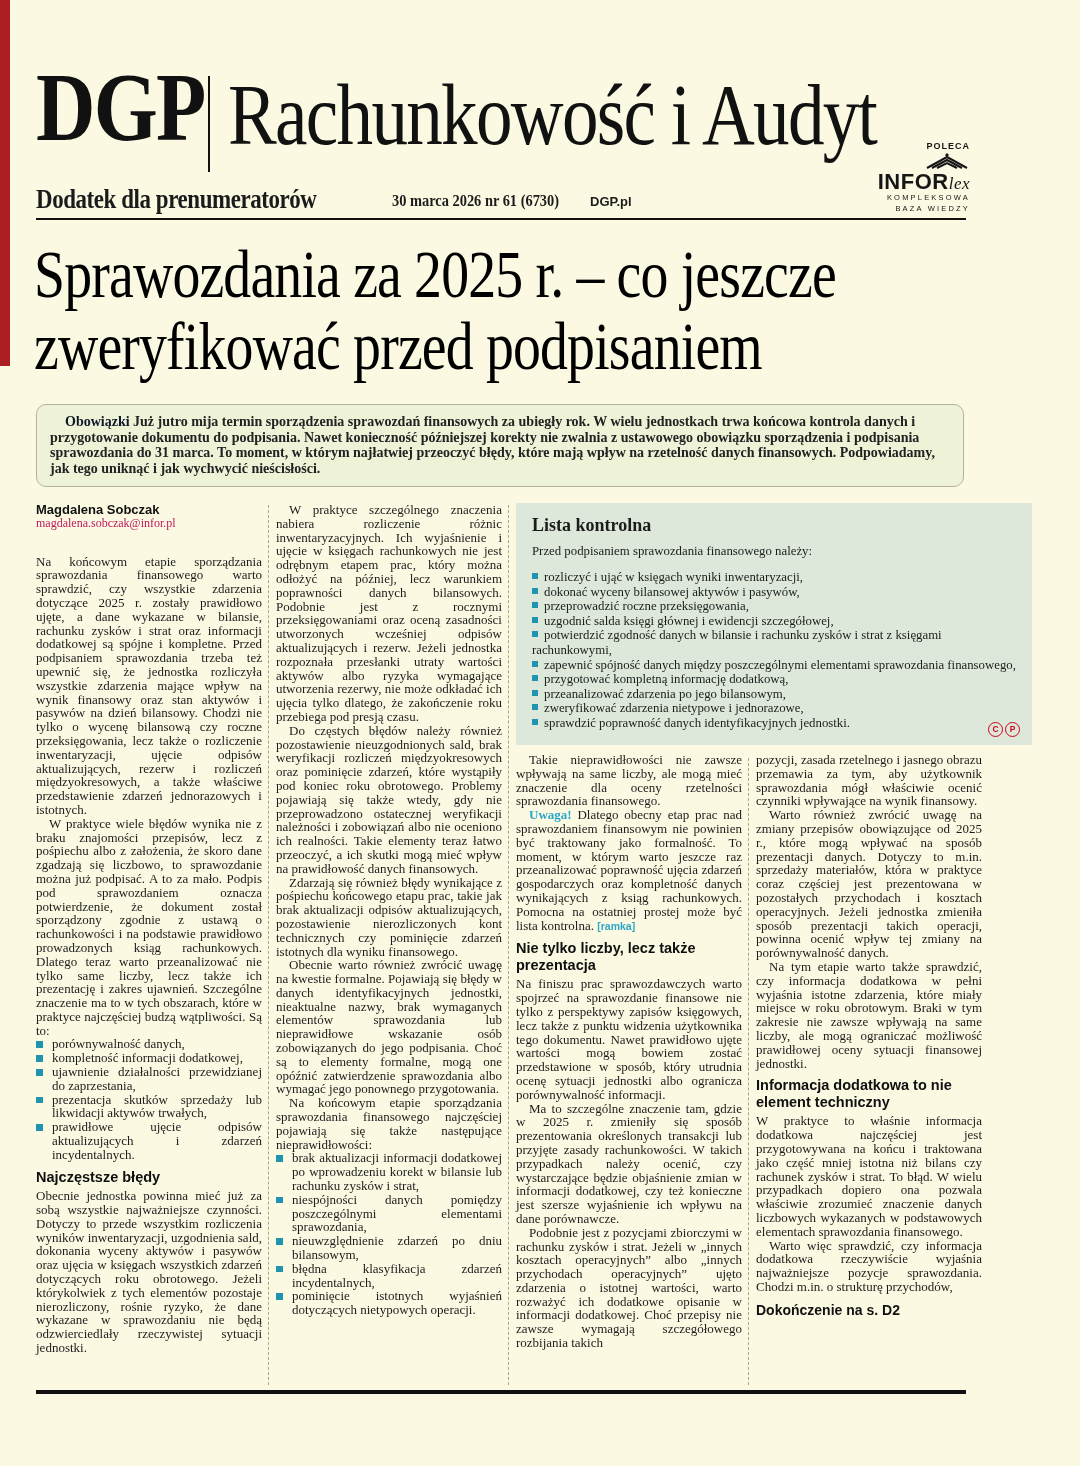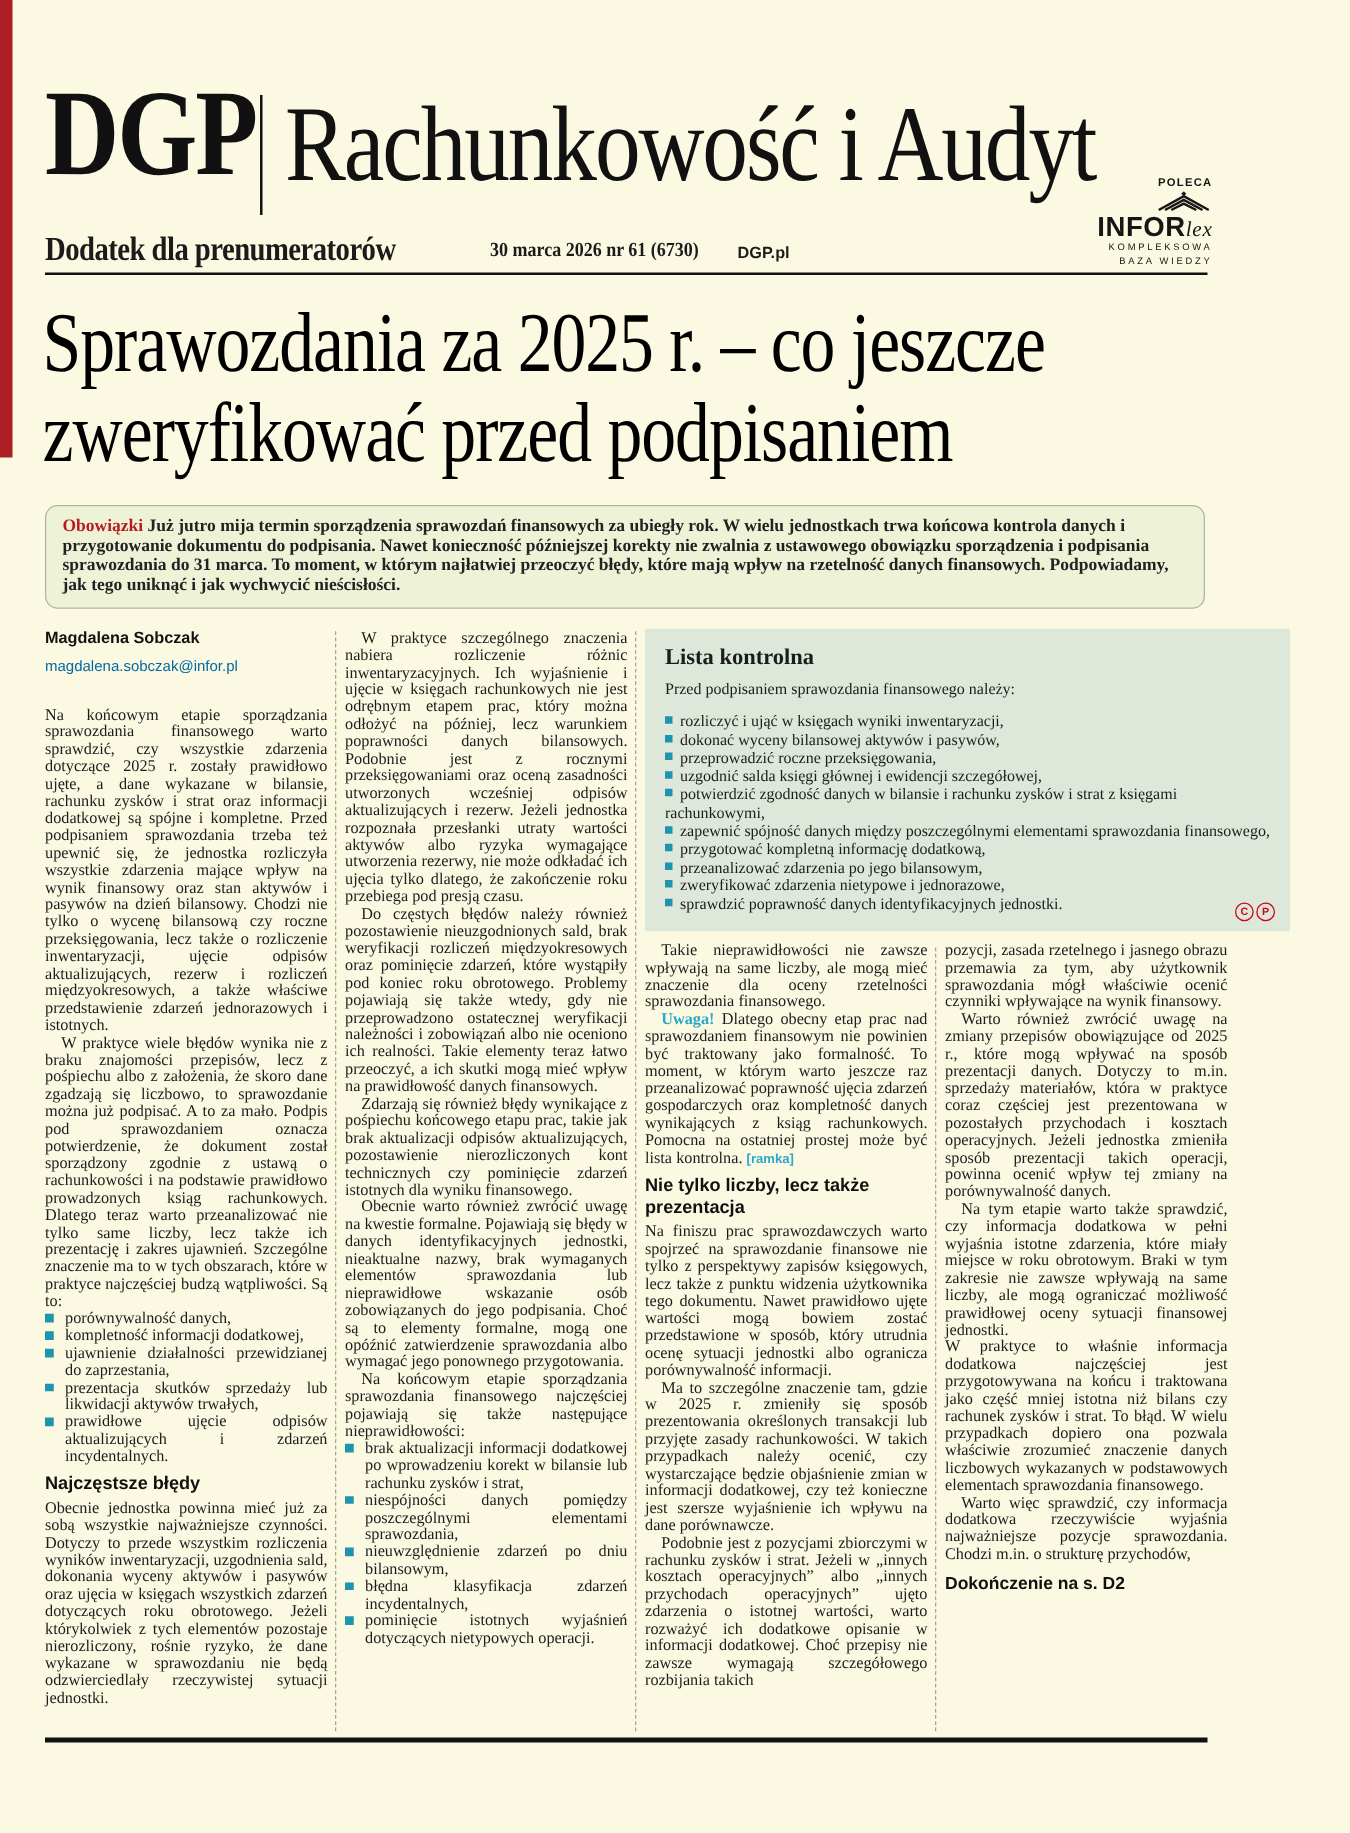--- a/index.html
+++ b/index.html
@@ -50,33 +50,33 @@
     font-size:68px;line-height:72px;letter-spacing:-1px;white-space:nowrap;
     transform:scaleX(.82);transform-origin:left top;
   }
   
   .leadbox{
     position:absolute;left:36px;top:404px;width:900px;
     background:#eef3d8;border:1px solid #b3b29c;border-radius:10px;
     padding:9px 13px 10px;
     font-size:14px;font-weight:bold;line-height:15.6px;color:#222;text-align:left;
   }
-  .lead-label{color:#b91c1c;}
+  .lead-label{color:#0f172a;margin-left:15px;}
   
   .col{
     position:absolute;top:503px;width:226px;
     font-size:13px;line-height:13.8px;text-align:justify;color:#1c1c1c;
   }
   .col-1{left:36px;}  .col-2{left:276px;}
   .col-3{left:516px;padding-top:250px;}  .col-4{left:756px;padding-top:250px;}
   .col p{margin:0;text-indent:13px;}
   .col p.flush{text-indent:0;}
   .byline{margin:0 0 24px 0;text-align:left;font-family:"Liberation Sans",sans-serif;}
   .byline .name{font-size:13px;font-weight:bold;color:#111;}
-  .byline .mail{font-size:12px;color:#0369a1;margin-top:10px;}
+  .byline .mail{font-size:12px;color:#be185d;margin-top:0;font-family:Liberation Serif, serif;}
   .crosshead{
     font-family:"Liberation Sans",sans-serif;font-weight:bold;
     font-size:14.5px;line-height:16.5px;margin:7px 0 4px;text-align:left;color:#101010;
   }
   ul.bullets{list-style:none;margin:0;padding:0;}
   ul.bullets li{position:relative;padding-left:16px;text-align:justify;}
   ul.bullets li .sq{
     position:absolute;left:0;top:4px;width:6.5px;height:6.5px;background:#1e94ae;display:block;
   }
   .cyan{color:#2ba7c9;font-weight:bold;}
@@ -209,20 +209,21 @@
     <div class="crosshead">Nie tylko liczby, lecz także prezentacja</div>
     <p class="flush">Na finiszu prac sprawozdawczych warto spojrzeć na sprawozdanie finansowe nie tylko z perspektywy zapisów księgowych, lecz także z punktu widzenia użytkownika tego dokumentu. Nawet prawidłowo ujęte wartości mogą bowiem zostać przedstawione w sposób, który utrudnia ocenę sytuacji jednostki albo ogranicza porównywalność informacji.</p>
     <p>Ma to szczególne znaczenie tam, gdzie w 2025 r. zmieniły się sposób prezentowania określonych transakcji lub przyjęte zasady rachunkowości. W takich przypadkach należy ocenić, czy wystarczające będzie objaśnienie zmian w informacji dodatkowej, czy też konieczne jest szersze wyjaśnienie ich wpływu na dane porównawcze.</p>
     <p>Podobnie jest z pozycjami zbiorczymi w rachunku zysków i strat. Jeżeli w „innych kosztach operacyjnych” albo „innych przychodach operacyjnych” ujęto zdarzenia o istotnej wartości, warto rozważyć ich dodatkowe opisanie w informacji dodatkowej. Choć przepisy nie zawsze wymagają szczegółowego rozbijania takich</p>
   </div>
 
   <div class="col col-4">
     <p class="flush">pozycji, zasada rzetelnego i jasnego obrazu przemawia za tym, aby użytkownik sprawozdania mógł właściwie ocenić czynniki wpływające na wynik finansowy.</p>
     <p>Warto również zwrócić uwagę na zmiany przepisów obowiązujące od 2025 r., które mogą wpływać na sposób prezentacji danych. Dotyczy to m.in. sprzedaży materiałów, która w praktyce coraz częściej jest prezentowana w pozostałych przychodach i kosztach operacyjnych. Jeżeli jednostka zmieniła sposób prezentacji takich operacji, powinna ocenić wpływ tej zmiany na porównywalność danych.</p>
     <p>Na tym etapie warto także sprawdzić, czy informacja dodatkowa w pełni wyjaśnia istotne zdarzenia, które miały miejsce w roku obrotowym. Braki w tym zakresie nie zawsze wpływają na same liczby, ale mogą ograniczać możliwość prawidłowej oceny sytuacji finansowej jednostki.</p>
+    <div class="crosshead">Informacja dodatkowa to nie element techniczny</div>
     <p class="flush">W praktyce to właśnie informacja dodatkowa najczęściej jest przygotowywana na końcu i traktowana jako część mniej istotna niż bilans czy rachunek zysków i strat. To błąd. W wielu przypadkach dopiero ona pozwala właściwie zrozumieć znaczenie danych liczbowych wykazanych w podstawowych elementach sprawozdania finansowego.</p>
     <p>Warto więc sprawdzić, czy informacja dodatkowa rzeczywiście wyjaśnia najważniejsze pozycje sprawozdania. Chodzi m.in. o strukturę przychodów,</p>
     <div class="continuation">Dokończenie na s. D2</div>
   </div>
 
   <div class="end-rule"></div>
 
 </div>
 
 </body></html>

